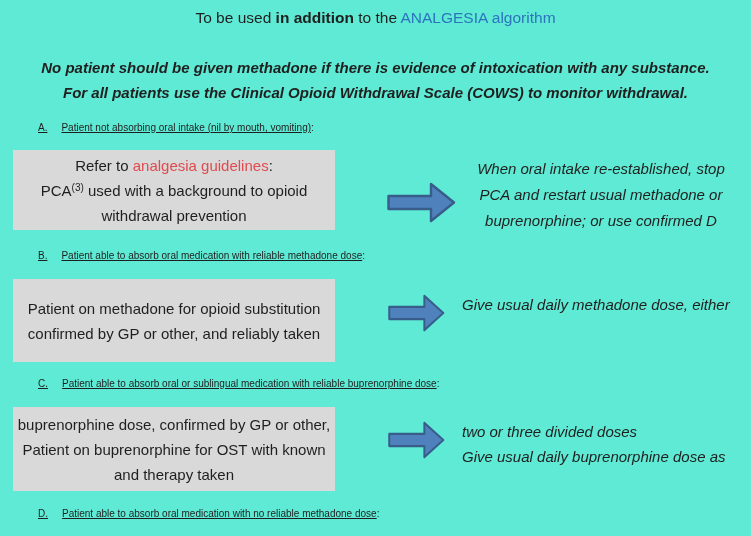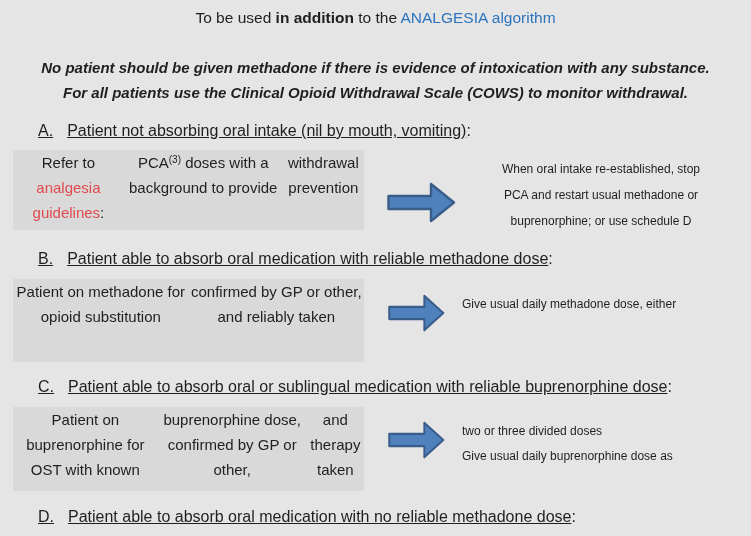--- a/index.html
+++ b/index.html
@@ -1,20 +1,20 @@
 <!DOCTYPE html>
 <html style="--link-blue: #2D74BE; --ref-red: #E14A4E; --box-gray: #D9D9D9; --arrow-fill: #4F81BD; --arrow-stroke: #385D8A;"><head>
 <meta charset="utf-8">
 <style>
   html, body { margin: 0; padding: 0; background: #ffffff; }
   .page {
     position: relative;
     width: 751px;
     height: 536px;
-    background: #e5e5e5;
+    background: #5eead4;
     font-family: "Liberation Sans", sans-serif;
     color: #1f1f1f;
     overflow: hidden;
   }
   .title {
     position: absolute;
     top: 9px; left: 0; width: 100%;
     text-align: center;
     font-size: 15.5px;
   }
@@ -25,57 +25,59 @@
     top: 55px; left: 0; width: 100%;
     text-align: center;
     font-style: italic;
     font-weight: bold;
     font-size: 15px;
     line-height: 25px;
   }
   .heading {
     position: absolute;
     left: 38px;
-    font-size: 16px;
+    font-size: 10px;
     white-space: nowrap;
   }
   .heading .letter {
     display: inline-block;
     text-decoration: underline;
     margin-right: 14px;
   }
   .heading .htext { text-decoration: underline; }
   .graybox {
     position: absolute;
     left: 13px;
-    width: 351px;
+    width: 322px;
     background: var(--box-gray);
     text-align: center;
     font-size: 15px;
     line-height: 25px;
     display: flex;
+    flex-direction: column;
     justify-content: center;
   }
   .graybox .red-ref { color: var(--ref-red); }
   .graybox sup {
     font-size: 10px;
     line-height: 0;
     vertical-align: 5px;
   }
   .arrow { position: absolute; }
   .arrow polygon {
     fill: var(--arrow-fill);
     stroke: var(--arrow-stroke);
     stroke-width: 2.4;
     stroke-linejoin: round;
   }
   .result {
     position: absolute;
-    font-size: 12px;
+    font-size: 15px;
     line-height: 26px;
+    font-style: italic;
   }
   .result.centered { text-align: center; }
   .result.lefted { text-align: left; line-height: 25px; margin-left: 7px; }
 </style>
 </head>
 <body>
 
 <div class="page">
 
   <div class="title">
@@ -86,32 +88,32 @@
     <div>No patient should be given methadone if there is evidence of intoxication with any substance.</div>
     <div>For all patients use the Clinical Opioid Withdrawal Scale (COWS) to monitor withdrawal.</div>
   </div>
 
   <div class="heading" style="top:122px">
     <span class="letter">A.</span><span class="htext">Patient not absorbing oral intake (nil by mouth, vomiting)</span><span>:</span>
   </div>
 
   <div class="graybox" style="top:150px; height:80px">
     <div><span>Refer to </span><span class="red-ref">analgesia guidelines</span><span>:</span></div>
-    <div><span>PCA</span><sup>(3)</sup><span> doses with a background to provide</span></div>
+    <div><span>PCA</span><sup>(3)</sup><span> used with a background to opioid</span></div>
     <div>withdrawal prevention</div>
   </div>
 
   <svg class="arrow" style="left:387px; top:181px" width="69" height="43" viewBox="0 0 69 43" preserveAspectRatio="none">
     <polygon points="1.5,15 44,15 44,3 67,21.5 44,40 44,28 1.5,28"></polygon>
   </svg>
 
   <div class="result centered" style="top:156px; left:452px; width:298px">
     <div>When oral intake re-established, stop</div>
     <div>PCA and restart usual methadone or</div>
-    <div>buprenorphine; or use schedule D</div>
+    <div>buprenorphine; or use confirmed D</div>
   </div>
 
   <div class="heading" style="top:250px">
     <span class="letter">B.</span><span class="htext">Patient able to absorb oral medication with reliable methadone dose</span><span>:</span>
   </div>
 
   <div class="graybox" style="top:279px; height:83px">
     <div>Patient on methadone for opioid substitution</div>
     <div>confirmed by GP or other, and reliably taken</div>
   </div>
@@ -122,22 +124,22 @@
 
   <div class="result lefted" style="top:292px; left:455px; width:296px">
     <div>Give usual daily methadone dose, either</div>
   </div>
 
   <div class="heading" style="top:378px">
     <span class="letter">C.</span><span class="htext">Patient able to absorb oral or sublingual medication with reliable buprenorphine dose</span><span>:</span>
   </div>
 
   <div class="graybox" style="top:407px; height:84px">
+    <div>buprenorphine dose, confirmed by GP or other,</div>
     <div>Patient on buprenorphine for OST with known</div>
-    <div>buprenorphine dose, confirmed by GP or other,</div>
     <div>and therapy taken</div>
   </div>
 
   <svg class="arrow" style="left:388px; top:420px" width="57" height="40" viewBox="0 0 69 43" preserveAspectRatio="none">
     <polygon points="1.5,15 44,15 44,3 67,21.5 44,40 44,28 1.5,28"></polygon>
   </svg>
 
   <div class="result lefted" style="top:419px; left:455px; width:296px">
     <div>two or three divided doses</div>
     <div>Give usual daily buprenorphine dose as</div>

